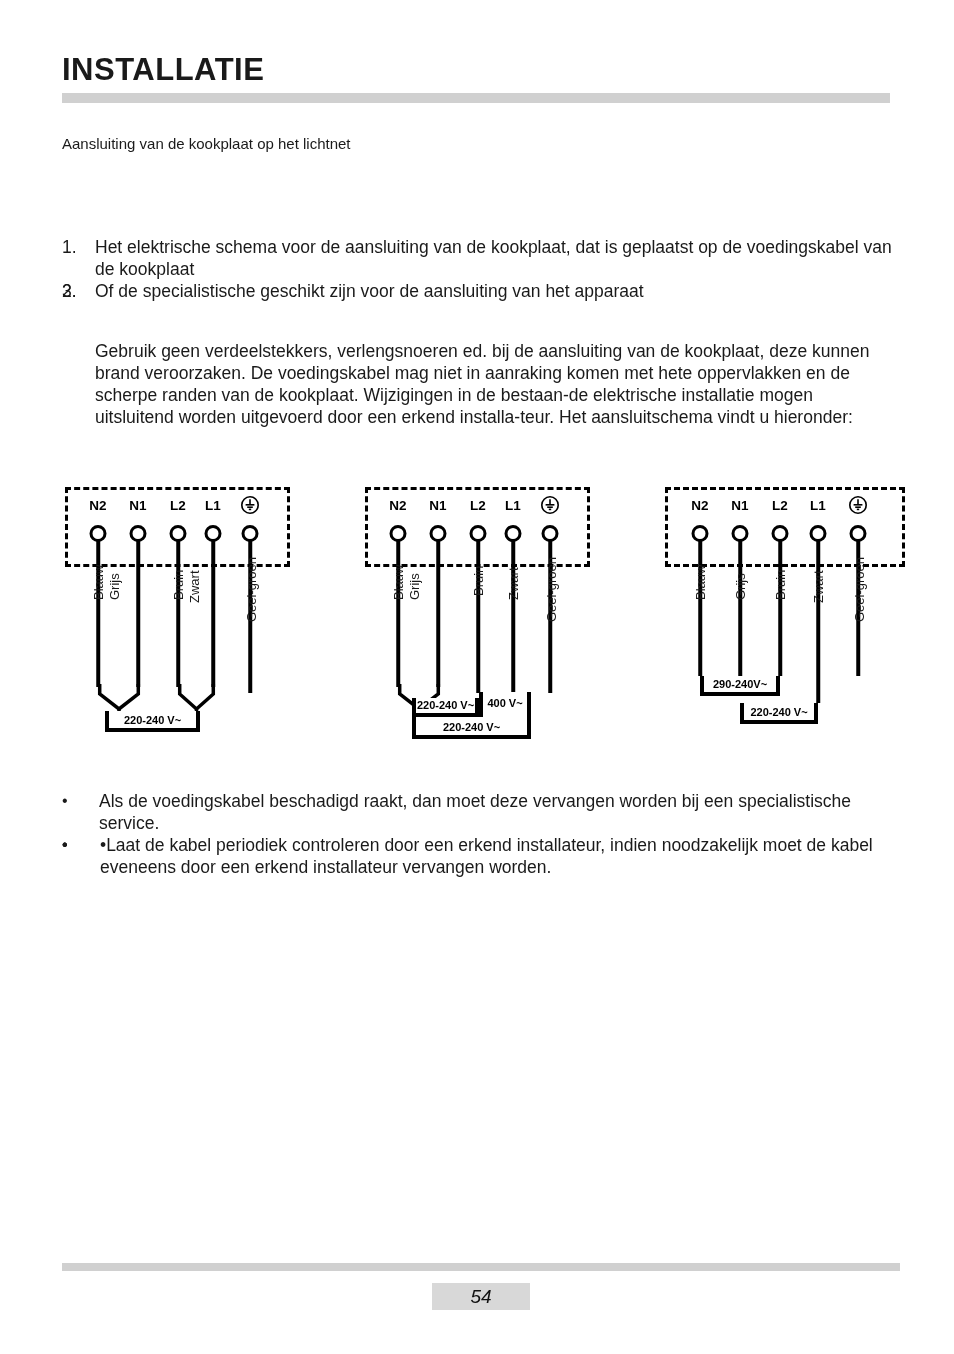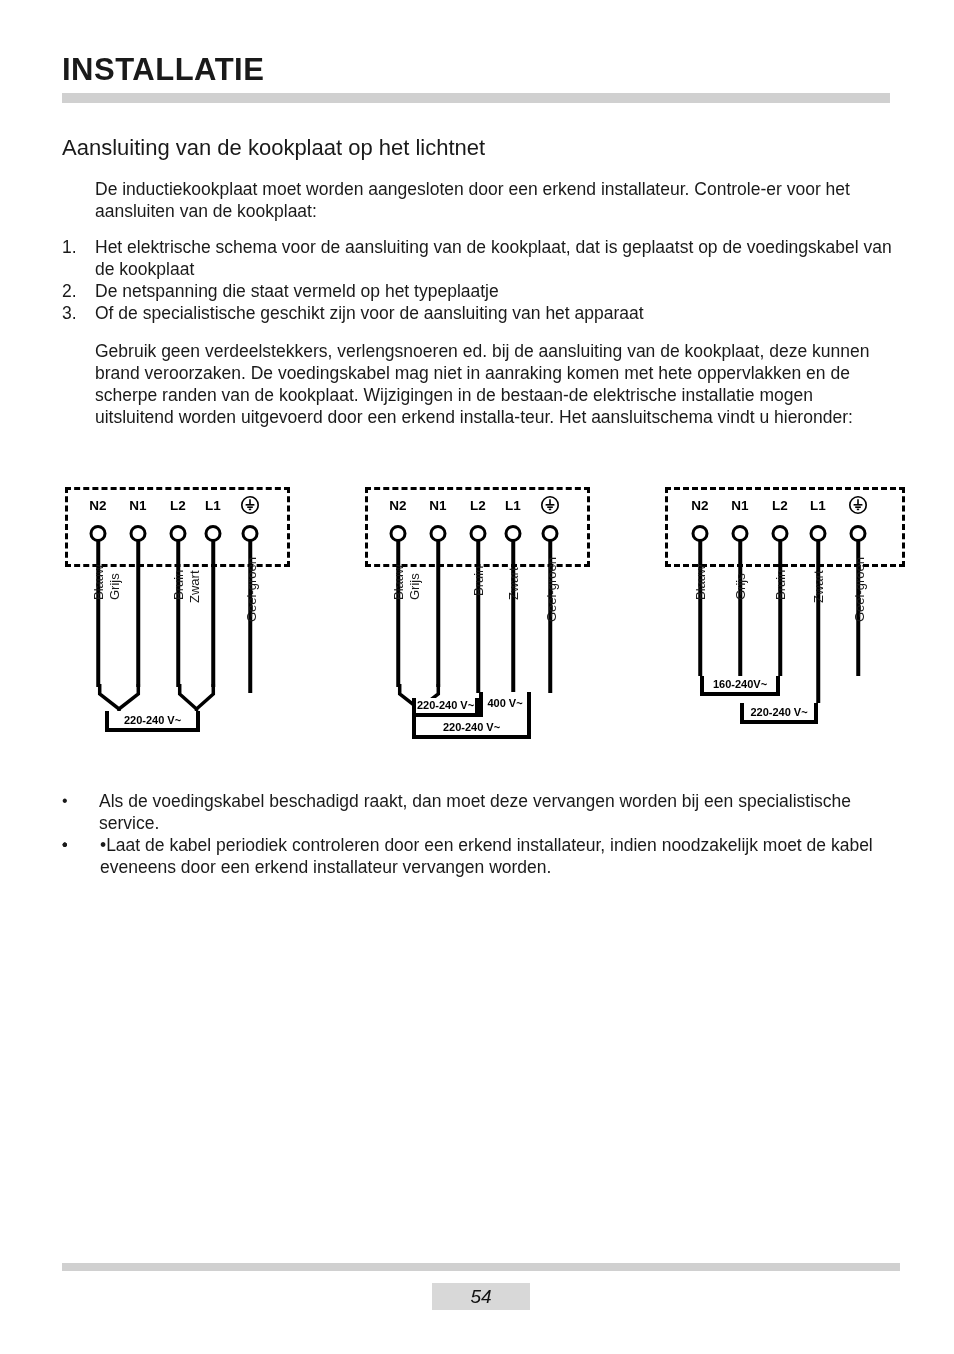--- a/index.html
+++ b/index.html
@@ -38,21 +38,21 @@
     width: 828px;
     height: 10px;
     background: #d0d0d0;
   }
 
   
   .intro-line {
     position: absolute;
     left: 62px;
     top: 135px;
-    font-size: 22px;
+    font-size: 15px;
     color: #1a1a1a;
   }
   .para {
     position: absolute;
     font-size: 17.5px;
     line-height: 22px;
     color: #1a1a1a;
   }
   .para-1 {
     left: 95px;
@@ -228,30 +228,28 @@
 </head>
 <body>
 
 <div class="page">
 
   <div class="page-title">INSTALLATIE</div>
   <div class="header-rule"></div>
 
   <div class="intro-line">Aansluiting van de kookplaat op het lichtnet</div>
 
-  <div class="para para-1">De inductiekookplaat moet worden aangesloten door een erkend installateur. Controle-er voor het aansluiten van de kookplaat:</div>
 
   <div class="numbered">
     <div class="num-item">
       <span class="num-marker">1.</span>
       <span>Het elektrische schema voor de aansluiting van de kookplaat, dat is geplaatst op de voedingskabel van de kookplaat</span>
     </div>
     <div class="num-item">
       <span class="num-marker">2.</span>
-      <span>De netspanning die staat vermeld op het typeplaatje</span>
     </div>
     <div class="num-item">
       <span class="num-marker">3.</span>
       <span>Of de specialistische geschikt zijn voor de aansluiting van het apparaat</span>
     </div>
   </div>
 
   <div class="para para-2">Gebruik geen verdeelstekkers, verlengsnoeren ed. bij de aansluiting van de kookplaat, deze kunnen brand veroorzaken. De voedingskabel mag niet in aanraking komen met hete oppervlakken en de scherpe randen van de kookplaat. Wijzigingen in de bestaan-de elektrische installatie mogen uitsluitend worden uitgevoerd door een erkend installa-teur. Het aansluitschema vindt u hieronder:</div>
 
   <div class="diagrams">
@@ -379,21 +377,21 @@
       <div class="wire" style="left:163px; top:71px; height:162px;"></div>
       <div class="wire" style="left:203px; top:71px; height:135px;"></div>
 
       <div style="position:absolute; left:38px; top:130px; transform:rotate(-90deg); transform-origin:left top; font-size:13px; white-space:nowrap;">Blauw</div>
       <div style="position:absolute; left:78px; top:130px; transform:rotate(-90deg); transform-origin:left top; font-size:13px; white-space:nowrap;">Grijs</div>
       <div style="position:absolute; left:118px; top:130px; transform:rotate(-90deg); transform-origin:left top; font-size:13px; white-space:nowrap;">Bruin</div>
       <div style="position:absolute; left:156px; top:133px; transform:rotate(-90deg); transform-origin:left top; font-size:13px; white-space:nowrap;">Zwart</div>
       <div style="position:absolute; left:197px; top:152px; transform:rotate(-90deg); transform-origin:left top; font-size:13px; white-space:nowrap;">Geel-groen</div>
 
       <div class="vbracket" style="left:45px; top:206px; width:80px; height:20px;">
-        <span>160-240V~</span>
+        <span>290-240V~</span>
       </div>
       <div class="vbracket" style="left:85px; top:233px; width:78px; height:21px;">
         <span>220-240 V~</span>
       </div>
     </div>
 
   </div>
 
   <div class="bullets">
     <div class="bul-item">

